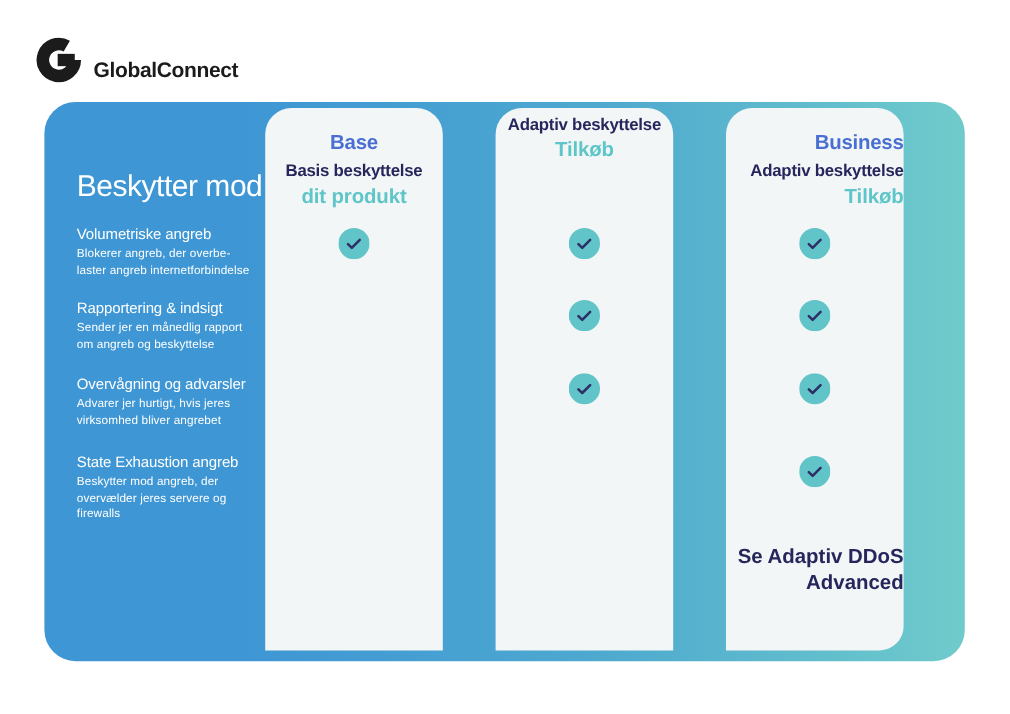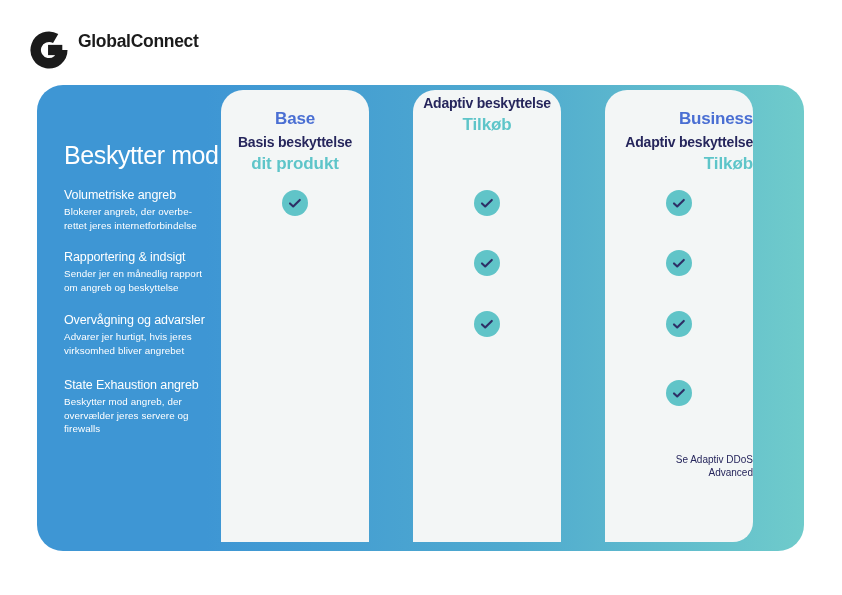--- a/index.html
+++ b/index.html
@@ -2,21 +2,21 @@
 <html><head>
 <meta charset="utf-8">
 <style>
   html,body{margin:0;padding:0;background:#ffffff;}
   body{
     width:842px;height:595px;position:relative;overflow:hidden;
     font-family:"Liberation Sans", sans-serif;
     -webkit-font-smoothing:antialiased;
   }
   
-  .logo{position:absolute;left:30px;top:31px;display:flex;align-items:flex-start;gap:10px;}
+  .logo{position:absolute;left:30px;top:31px;display:flex;align-items:flex-end;gap:10px;}
   .logo-mark{width:38px;height:38px;display:block;}
   .logo-text{font-size:17.5px;font-weight:700;color:#1b1b1b;letter-spacing:-0.3px;}
   
   .panel{
     position:absolute;left:37px;top:85px;width:767px;height:466px;
     border-radius:26px;
     background:linear-gradient(90deg,#3E96D4 0%,#3E96D4 22%,#4FAACF 62%,#6FCBCB 100%);
   }
   .panel-heading{
     position:absolute;left:27px;top:56px;margin:0;
@@ -34,42 +34,42 @@
   .card-standard{left:376px;}
   .card-business{left:568px;border-radius:22px 22px 20px 0;text-align:right;}
   .p-title{margin-top:19px;font-size:17px;font-weight:600;color:#4A6FD3;letter-spacing:-0.2px;}
   .p-sub{margin-top:5px;font-size:14px;font-weight:700;color:#26265C;letter-spacing:-0.2px;}
   .p-tag{margin-top:4px;font-size:17px;font-weight:700;color:#5EC5C9;letter-spacing:-0.1px;}
   .check{position:absolute;left:50%;transform:translateX(-50%);width:26px;height:26px;}
   .check svg{display:block;}
   .row1{top:100px;} .row2{top:160px;} .row3{top:221px;} .row4{top:290px;}
   .p-note{
     position:absolute;top:363px;left:0;width:100%;
-    font-size:10px;font-weight:400;color:#26265C;line-height:1.3;white-space:pre-line;
+    font-size:17px;font-weight:700;color:#26265C;line-height:1.3;white-space:pre-line;
   }
 </style>
 </head>
 <body>
 
 <div class="logo">
   <svg class="logo-mark" viewBox="0 0 40 40" aria-hidden="true">
     <path d="M 34 20 A 14 14 0 1 1 27 7.88" fill="none" stroke="#1B1B1B" stroke-width="11"></path>
     <rect x="19" y="14.6" width="15" height="10.8" fill="#1B1B1B"></rect>
   </svg>
   <span class="logo-text">GlobalConnect</span>
 </div>
 
 <div class="panel">
 
   <h1 class="panel-heading">Beskytter mod</h1>
 
   <div class="feature" style="top:103px">
     <div class="f-title">Volumetriske angreb</div>
     <div class="f-desc">Blokerer angreb, der overbe-
-rettet jeres internetforbindelse</div>
+laster angreb internetforbindelse</div>
   </div>
   <div class="feature" style="top:165px">
     <div class="f-title">Rapportering &amp; indsigt</div>
     <div class="f-desc">Sender jer en månedlig rapport
 om angreb og beskyttelse</div>
   </div>
   <div class="feature" style="top:228px">
     <div class="f-title">Overvågning og advarsler</div>
     <div class="f-desc">Advarer jer hurtigt, hvis jeres
 virksomhed bliver angrebet</div>

